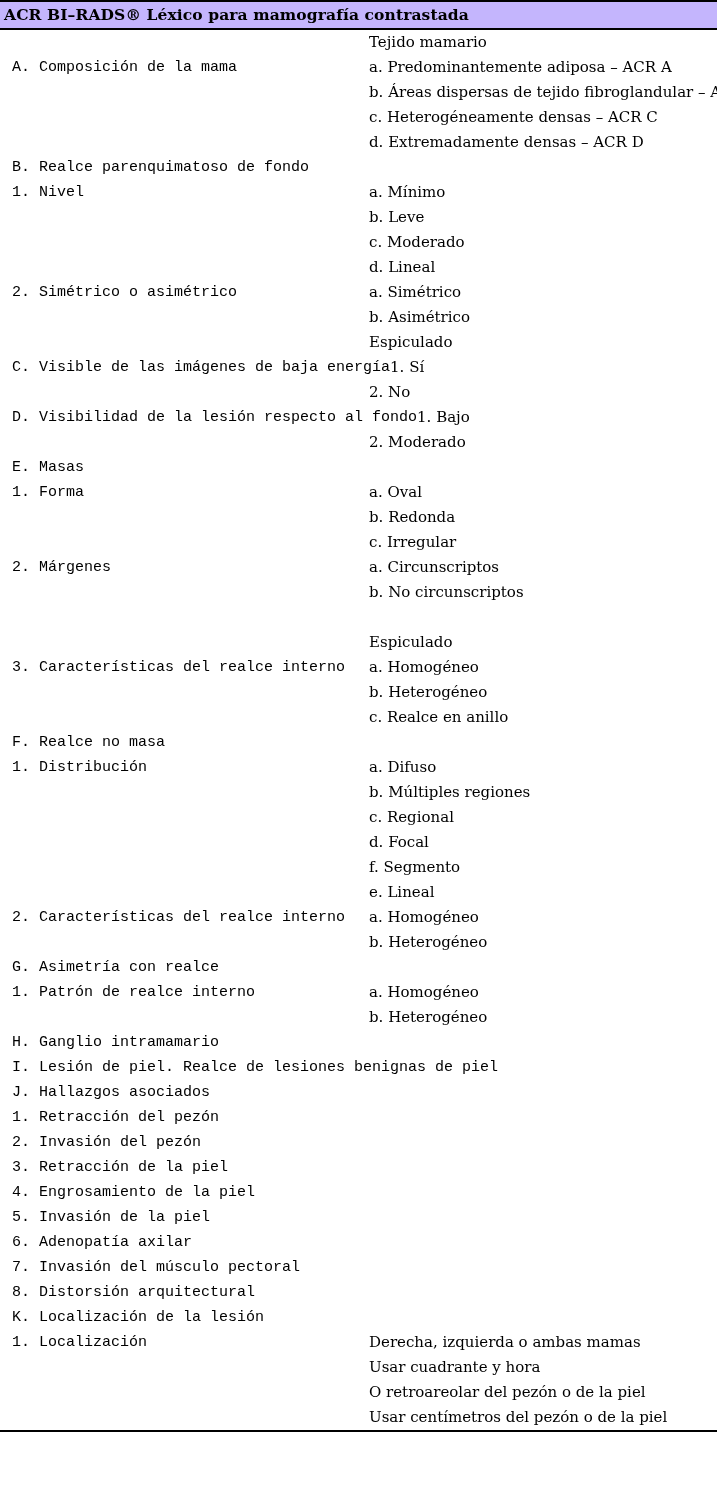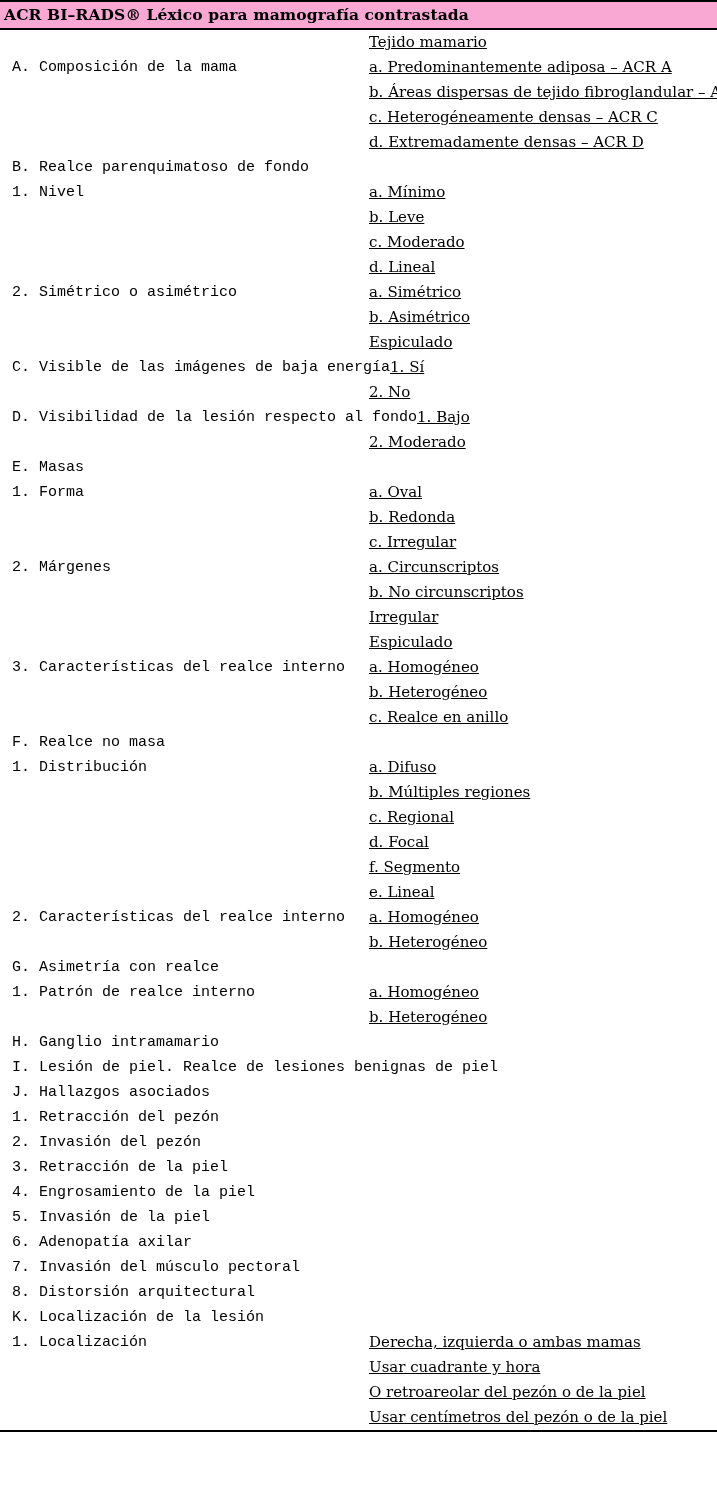--- a/index.html
+++ b/index.html
@@ -15,21 +15,21 @@
     -webkit-font-smoothing: none;
   }
   .lexicon-table {
     width: 717px;
     box-sizing: border-box;
   }
   .header-row {
     box-sizing: border-box;
     height: 30px;
     line-height: 25px;
-    background: #f9a8d4;
+    background: #c4b5fd;
     border-top: 2px solid #000000;
     border-bottom: 2px solid #000000;
     font-weight: bold;
     font-size: 15.5px;
     padding-left: 4px;
     letter-spacing: 0.1px;
   }
   .table-body {
     border-bottom: 2px solid #000000;
   }
@@ -43,21 +43,20 @@
     flex: 0 0 357px;
     padding-left: 12px;
     white-space: nowrap;
     overflow: visible;
     font-family: Liberation Mono, monospace;
   }
   .cell-right {
     flex: 1 1 auto;
     white-space: nowrap;
     overflow: visible;
-    text-decoration: underline;
   }
 </style>
 </head>
 <body>
 
 <div class="lexicon-table">
   <div class="header-row">
     <span>ACR BI–RADS® Léxico para mamografía contrastada</span>
   </div>
   <div class="table-body">
@@ -148,21 +147,20 @@
       <div class="row">
         <div class="cell-left">2. Márgenes</div>
         <div class="cell-right">a. Circunscriptos</div>
       </div>
       <div class="row">
         <div class="cell-left"></div>
         <div class="cell-right">b. No circunscriptos</div>
       </div>
       <div class="row">
         <div class="cell-left"></div>
-        <div class="cell-right">Irregular</div>
       </div>
       <div class="row">
         <div class="cell-left"></div>
         <div class="cell-right">Espiculado</div>
       </div>
       <div class="row">
         <div class="cell-left">3. Características del realce interno</div>
         <div class="cell-right">a. Homogéneo</div>
       </div>
       <div class="row">

